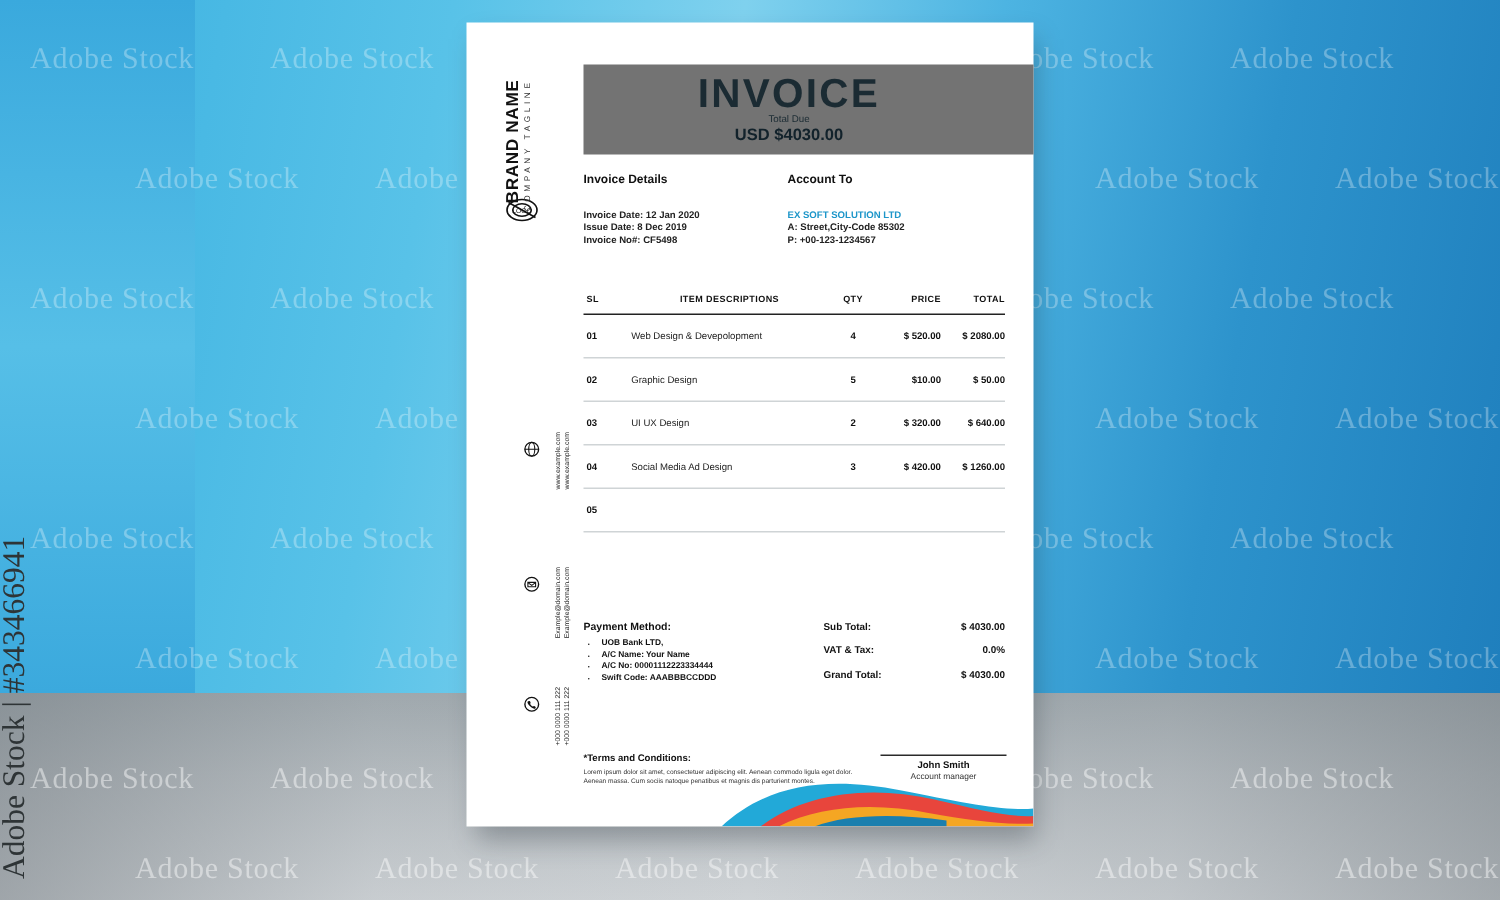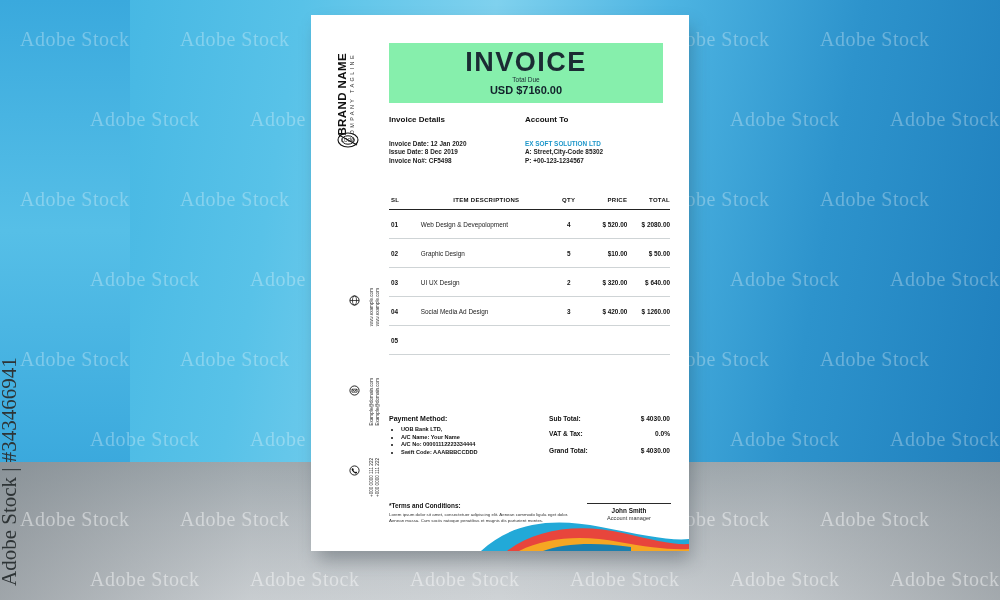--- a/index.html
+++ b/index.html
@@ -136,21 +136,22 @@
     color: #222;
     line-height: 6.4px;
     white-space: nowrap;
   }
 
   
   .header-band {
     position: absolute;
     left: 78px; top: 28px;
     width: 274px; height: 60px;
-    background: #86efac;
+    background: #737373;
+    padding-left: 37px;
   }
   .header-title {
     position: absolute;
     left: 0; top: 4px;
     width: 274px;
     text-align: center;
     color: #1b2b33;
     font-size: 27px;
     font-weight: bold;
     letter-spacing: 1.5px;
@@ -421,21 +422,21 @@
               <div>+000 0000 111 222</div>
               <div>+000 0000 111 222</div>
             </div>
           </div>
         </div>
     </div>
 
     <div class="header-band">
       <div class="header-title">INVOICE</div>
       <div class="header-duelabel">Total Due</div>
-      <div class="header-dueamount">USD $7160.00</div>
+      <div class="header-dueamount">USD $4030.00</div>
     </div>
 
     <div class="details-left">
       <div class="det-title">Invoice Details</div>
       <div id="details-lines">
           <div class="det-line">Invoice Date: 12 Jan 2020</div>
           <div class="det-line">Issue Date: 8 Dec 2019</div>
           <div class="det-line">Invoice No#: CF5498</div>
         </div>
     </div>

